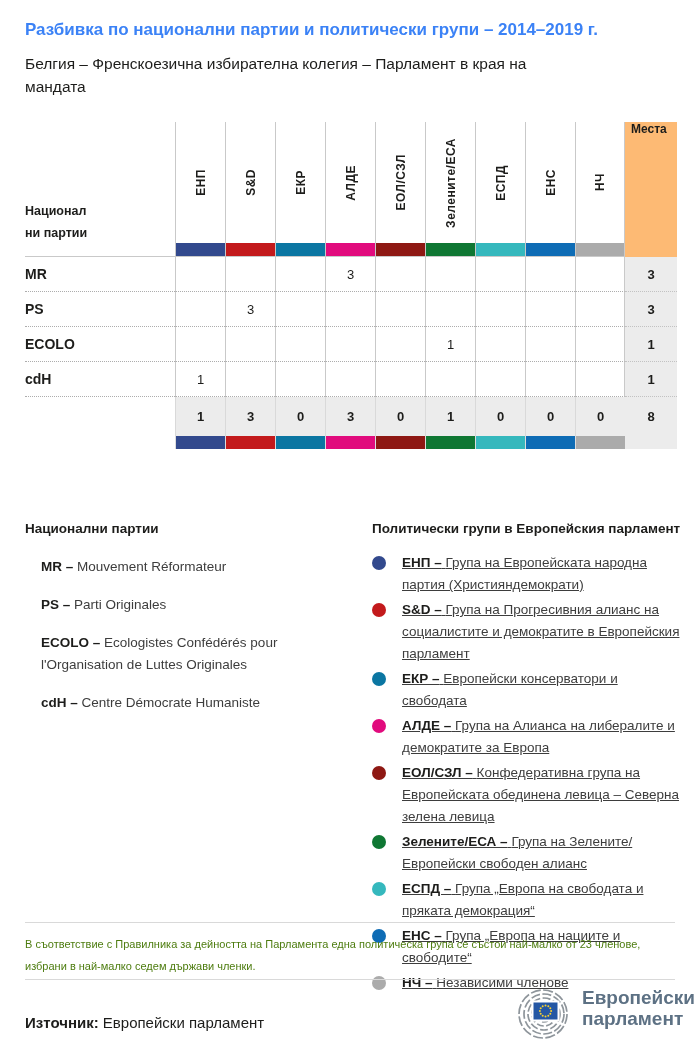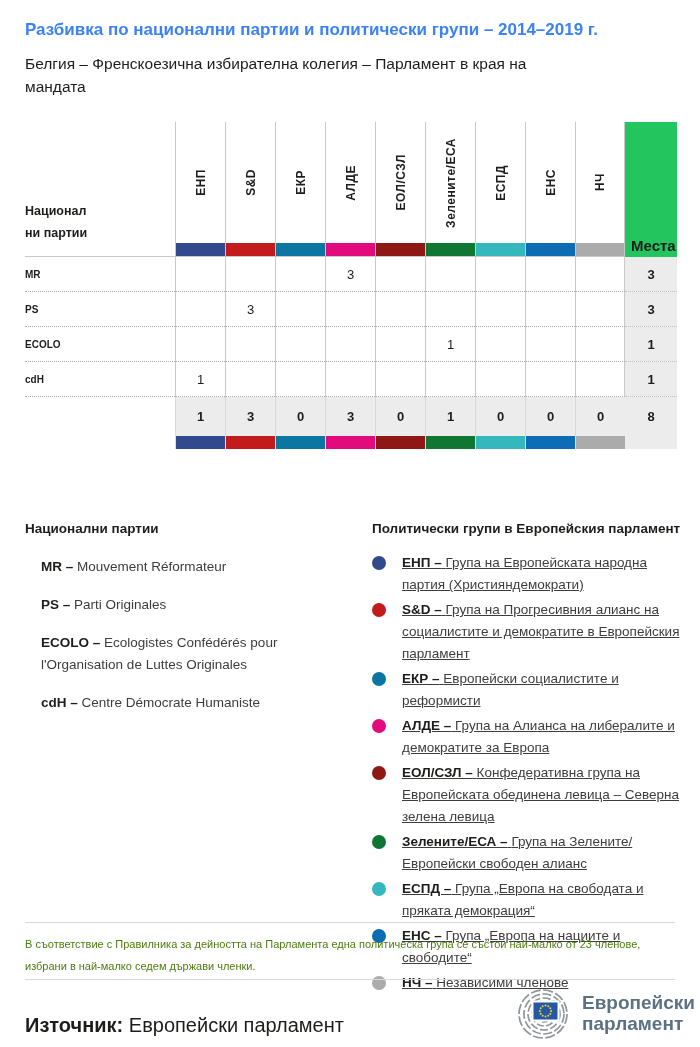--- a/index.html
+++ b/index.html
@@ -16,23 +16,23 @@
   .cell{box-sizing:border-box;}
   .h-label{display:flex;align-items:flex-end;border-bottom:1px solid #c9c9c9;
            font-weight:bold;font-size:12.5px;line-height:22px;padding-bottom:12px;}
   .h-label span{display:block;width:68px;overflow-wrap:anywhere;}
   .hcell{border-left:1px solid #c9c9c9;display:flex;flex-direction:column;border-bottom:1px solid #c9c9c9;}
   .hcell.last{border-right:1px solid #c9c9c9;}
   .vwrap{flex:1;display:flex;align-items:center;justify-content:center;overflow:hidden;}
   .vlabel{writing-mode:vertical-rl;transform:rotate(180deg);font-weight:bold;font-size:12px;
           letter-spacing:.5px;white-space:nowrap;}
   .bar{height:13px;}
-  .h-seats{background:#22c55e;display:flex;align-items:flex-end;font-weight:bold;font-size:15px;
+  .h-seats{background:#fdba74;display:flex;align-items:flex-start;font-weight:bold;font-size:12px;
            padding:0 0 3px 6px;}
-  .r-label{display:flex;align-items:center;font-weight:bold;font-size:10px;
+  .r-label{display:flex;align-items:center;font-weight:bold;font-size:14px;
            border-bottom:1px dotted #adadad;}
   .val{border-left:1px solid #c9c9c9;border-bottom:1px dotted #adadad;display:flex;
        align-items:center;justify-content:center;font-size:13px;}
   .val.last{border-right:1px solid #c9c9c9;}
   .seats{background:#ececec;font-weight:bold;font-size:13px;display:flex;align-items:center;
          justify-content:center;border-bottom:1px dotted #c2c2c2;}
   .t-label{background:#fff;}
   .tval{background:#ececec;border-left:1px solid #d9d9d9;font-weight:bold;font-size:13px;
         display:flex;align-items:center;justify-content:center;}
   .tseats{background:#ececec;font-weight:bold;font-size:13px;display:flex;align-items:center;justify-content:center;}
@@ -46,22 +46,22 @@
   .pitem b{color:#1d1d1b;}
   .legend-right{position:absolute;left:372px;top:518px;width:310px;font-size:13.5px;line-height:22px;color:#3d3d3d;}
   .gitem{position:relative;padding-left:30px;margin-bottom:3px;text-decoration:underline;}
   .dot{position:absolute;left:0;top:4px;width:14px;height:14px;border-radius:50%;}
   .gitem b{color:#1d1d1b;}
 
   
   .rule{position:absolute;left:25px;width:650px;height:0;border-top:1px solid #d9d9d9;}
   .rule1{top:922px;} .rule2{top:979px;}
   .footnote{position:absolute;left:25px;top:933px;width:630px;font-size:11px;line-height:22px;color:#4d7c0f;}
-  .source{position:absolute;left:25px;top:1014px;font-size:20px;color:#1d1d1b;}
-  .logo{position:absolute;left:508px;top:987px;display:flex;align-items:center;gap:10px;}
+  .source{position:absolute;left:25px;top:1014px;font-size:15px;color:#1d1d1b;}
+  .logo{position:absolute;left:508px;top:987px;display:flex;align-items:flex-start;gap:10px;}
   .logo-text{font-weight:bold;font-size:19px;line-height:21px;color:#5d7184;}
 </style>
 </head>
 <body>
 
 <div class="page">
 
   <div class="title">Разбивка по национални партии и политически групи – 2014–2019 г.</div>
   <div class="subtitle">Белгия – Френскоезична избирателна колегия – Парламент в края на мандата</div>
 
@@ -206,21 +206,21 @@
     <p class="pitem"><b>MR –</b> <span>Mouvement Réformateur</span></p>
     <p class="pitem"><b>PS –</b> <span>Parti Originales</span></p>
     <p class="pitem"><b>ECOLO –</b> <span>Ecologistes Confédérés pour l'Organisation de Luttes Originales</span></p>
     <p class="pitem"><b>cdH –</b> <span>Centre Démocrate Humaniste</span></p>
   </div>
 
   <div class="legend-right">
     <h3>Политически групи в Европейския парламент</h3>
     <div class="gitem"><span class="dot" style="background-color: rgb(50, 73, 141);"></span><b>ЕНП –</b> <span>Група на Европейската народна партия (Християндемократи)</span></div>
     <div class="gitem"><span class="dot" style="background-color: rgb(195, 26, 28);"></span><b>S&amp;D –</b> <span>Група на Прогресивния алианс на социалистите и демократите в Европейския парламент</span></div>
-    <div class="gitem"><span class="dot" style="background-color: rgb(11, 118, 162);"></span><b>ЕКР –</b> <span>Европейски социалистите и реформисти</span></div>
+    <div class="gitem"><span class="dot" style="background-color: rgb(11, 118, 162);"></span><b>ЕКР –</b> <span>Европейски консерватори и свободата</span></div>
     <div class="gitem"><span class="dot" style="background-color: rgb(225, 11, 125);"></span><b>АЛДЕ –</b> <span>Група на Алианса на либералите и демократите за Европа</span></div>
     <div class="gitem"><span class="dot" style="background-color: rgb(142, 24, 19);"></span><b>ЕОЛ/СЗЛ –</b> <span>Конфедеративна група на Европейската обединена левица – Северна зелена левица</span></div>
     <div class="gitem"><span class="dot" style="background-color: rgb(15, 119, 51);"></span><b>Зелените/ЕСА –</b> <span>Група на Зелените/Европейски свободен алианс</span></div>
     <div class="gitem"><span class="dot" style="background-color: rgb(53, 184, 189);"></span><b>ЕСПД –</b> <span>Група „Европа на свободата и пряката демокрация“</span></div>
     <div class="gitem"><span class="dot" style="background-color: rgb(14, 108, 181);"></span><b>ЕНС –</b> <span>Група „Европа на нациите и свободите“</span></div>
     <div class="gitem"><span class="dot" style="background-color: rgb(171, 171, 171);"></span><b>НЧ –</b> <span>Независими членове</span></div>
   </div>
 
   <div class="rule rule1"></div>
   <div class="footnote">В съответствие с Правилника за дейността на Парламента една политическа група се състои най-малко от 23 членове, избрани в най-малко седем държави членки.</div>

